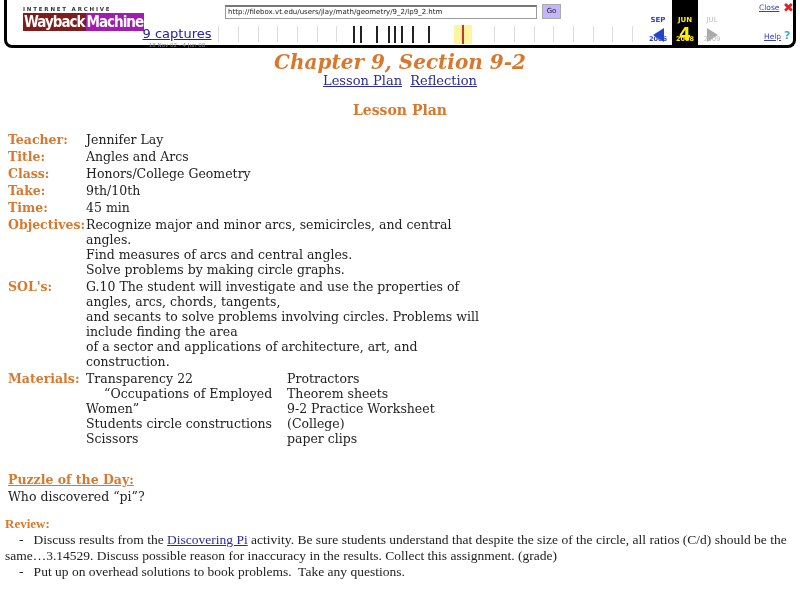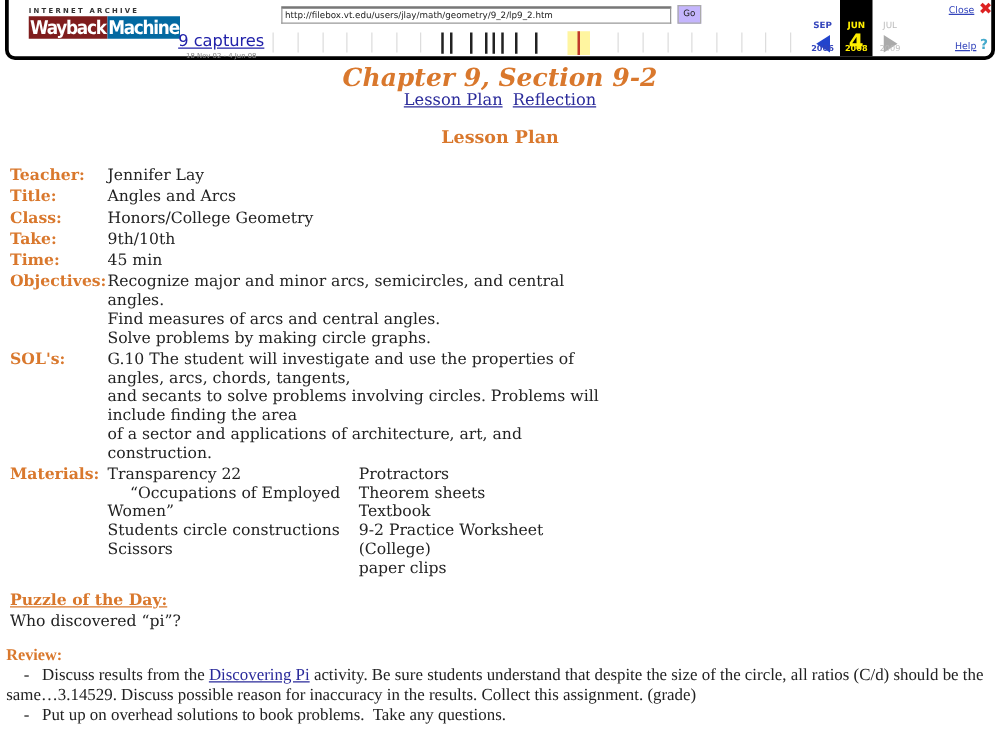--- a/index.html
+++ b/index.html
@@ -9,21 +9,21 @@
   
   #wm-bar {
     position: absolute; left: 4px; top: 0; width: 792px; height: 48px;
     background: #fff; border: 3px solid #000; border-top: none;
     border-radius: 0 0 8px 8px;
   }
   .wm-logo { position: absolute; left: 16px; top: 6px; width: 90px; }
   .wm-logo .ia { font-family: "DejaVu Sans", sans-serif; font-size: 5.5px; letter-spacing: 1.8px; color: #333; font-weight: bold; }
   .wm-logo .wbm { font-family: "DejaVu Sans Condensed","DejaVu Sans", sans-serif; font-size: 15px; font-weight: bold; color: #fff; margin-top: 2px; display: inline-block; line-height: 16px; }
   .wm-logo .wbm .w1 { background: #7f1d1d; padding: 0 1px; letter-spacing: -1px;}
-  .wm-logo .wbm .w2 { background: #0369a1; padding: 0 1px; letter-spacing: -1px;}
+  .wm-logo .wbm .w2 { background: #a21caf; padding: 0 1px; letter-spacing: -1px;}
   .wm-captures { position: absolute; left: 135px; top: 26px; width: 70px; text-align: center; font-family: "DejaVu Sans", sans-serif; }
   .wm-captures a { font-size: 13px; color: #2222aa; text-decoration: underline; display: block; }
   .wm-captures .range { font-size: 5.5px; color: #888; margin-top: 1px; }
   .wm-url {
     position: absolute; left: 218px; top: 5px; width: 312px; height: 14px;
     border: 1px solid #999; border-top: 2px solid #777; font-family: "DejaVu Sans", sans-serif; font-size: 7px;
     padding: 1px 2px; color: #222; background: #fff; white-space: nowrap; overflow: hidden;
   }
   .wm-go {
     position: absolute; left: 535px; top: 4px; width: 19px; height: 15px;
@@ -202,21 +202,20 @@
       <div class="colA">
         <div>Transparency 22</div>
         <div class="indent">“Occupations of Employed</div>
         <div>Women”</div>
         <div>Students circle constructions</div>
         <div>Scissors</div>
       </div>
       <div class="colB">
         <div>Protractors</div>
         <div>Theorem sheets</div>
-        <div>Textbook</div>
         <div>9-2 Practice Worksheet</div>
         <div>(College)</div>
         <div>paper clips</div>
       </div>
     </div>
   </div>
 </div>
 
 <div class="puzzle">
   <div class="puzzle-head">Puzzle of the Day:</div>

